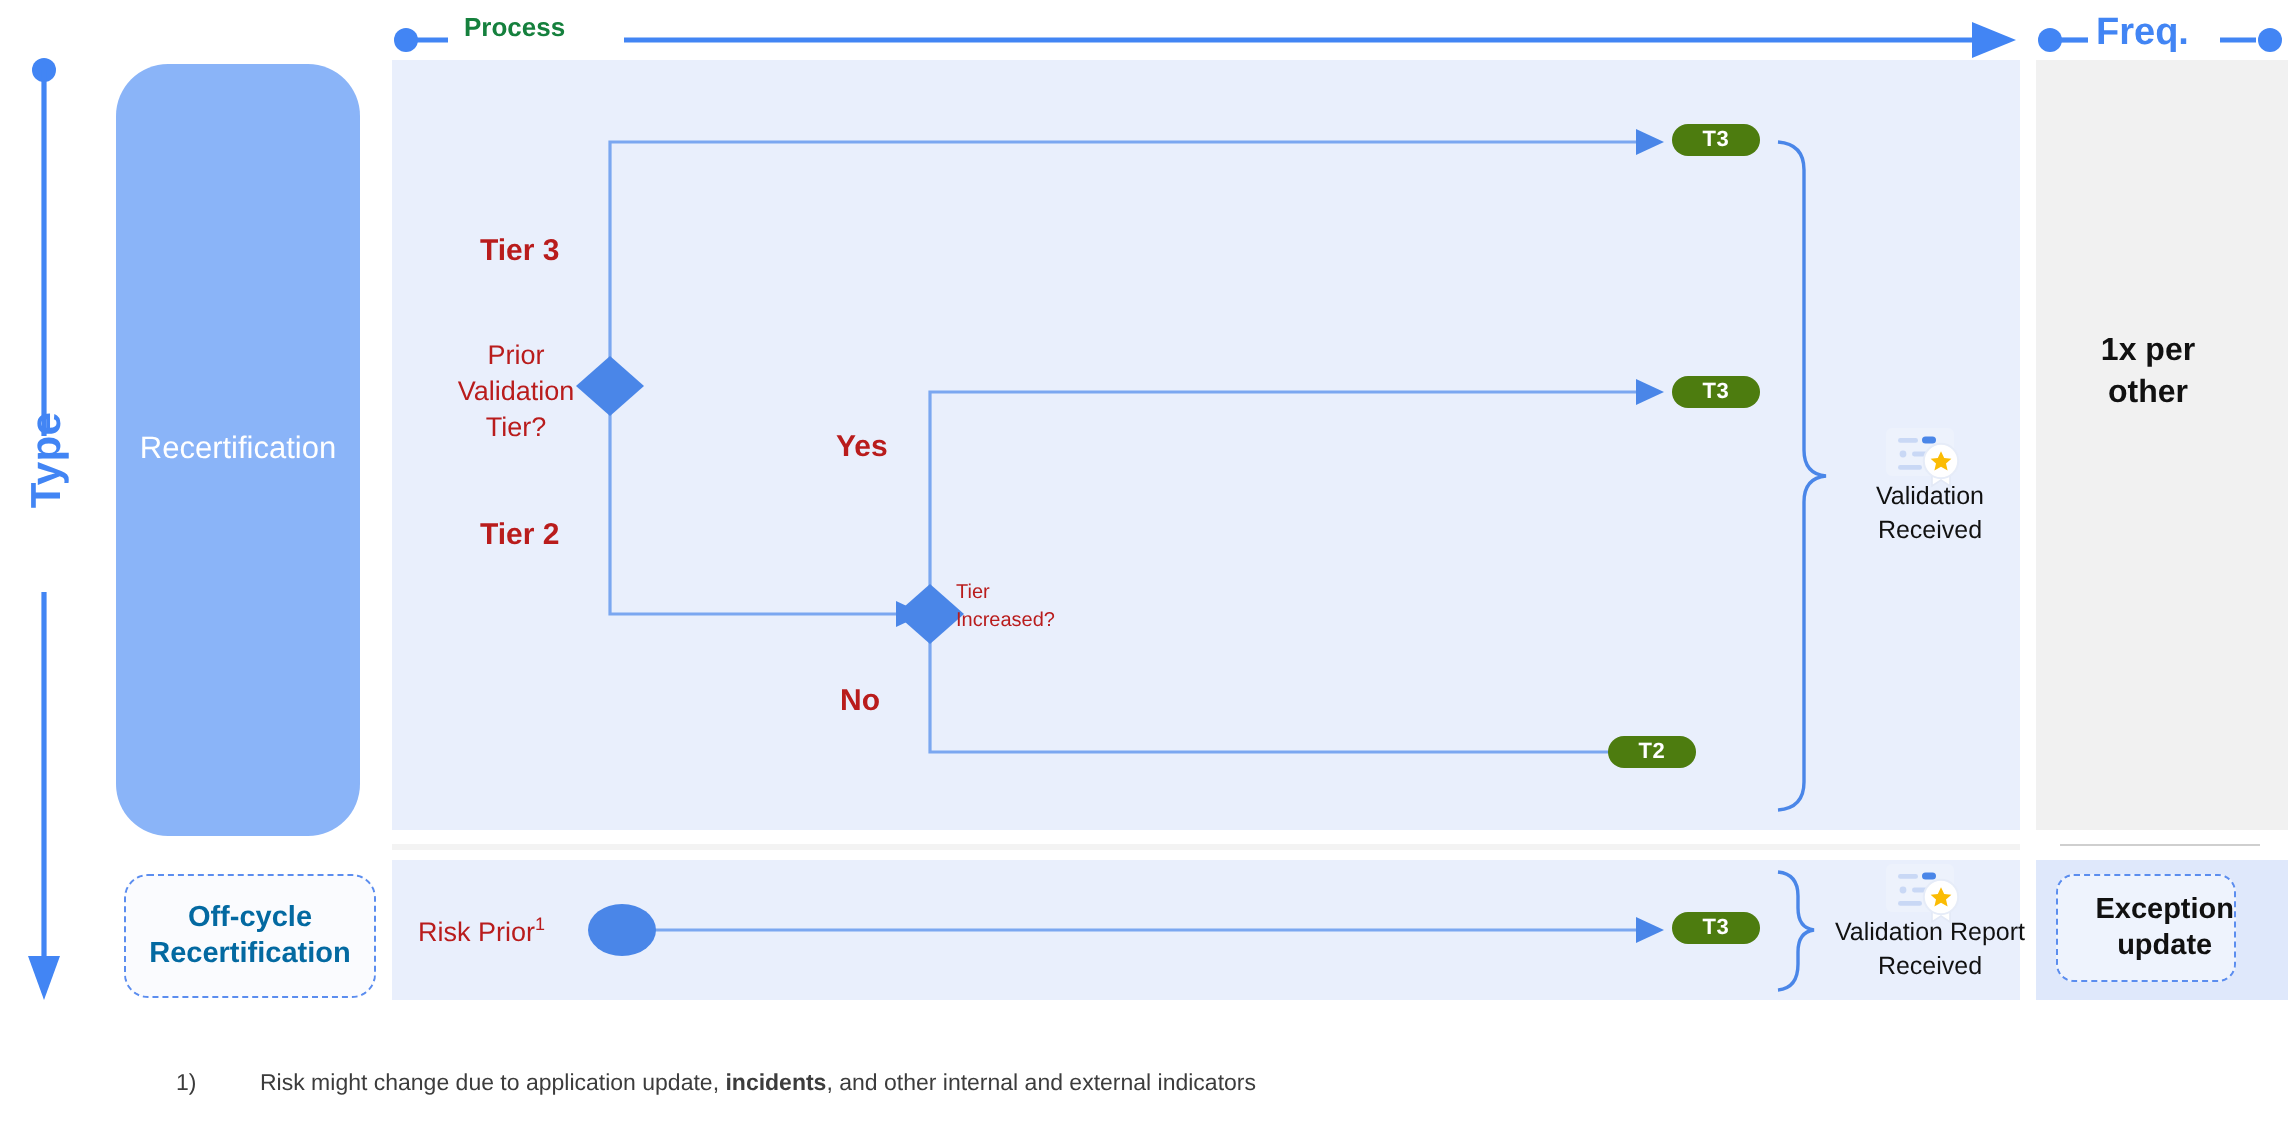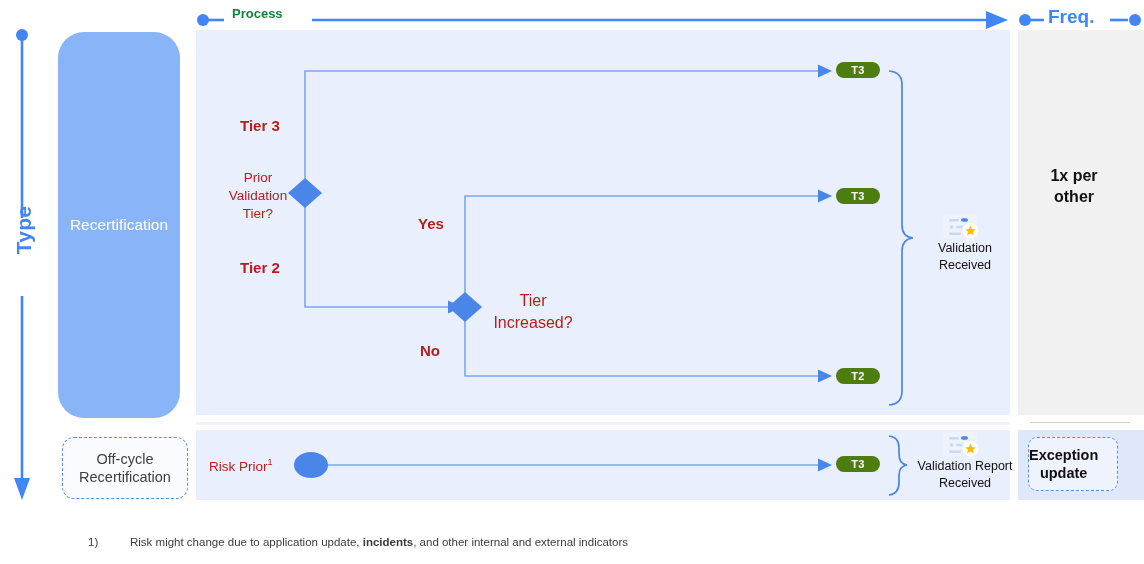--- a/index.html
+++ b/index.html
@@ -18,23 +18,23 @@
   }
 
   
   #recert-box{
     left:58px;top:32px;width:122px;height:386px;border-radius:26px;
     background:#8AB4F8;color:#ffffff;display:flex;align-items:center;
     justify-content:center;font-size:15.5px;font-weight:400;text-align:center;
   }
   #offcycle-box{
     left:62px;top:437px;width:124px;height:60px;border-radius:12px;
-    border:1.6px dashed #5B8DEF;background:#FAFBFE;color:#404040;
+    border:1.6px dashed #5B8DEF;background:#FAFBFE;color:#0369a1;
     display:flex;align-items:center;justify-content:center;
-    font-size:14.5px;font-weight:400;line-height:1.25;text-align:center;
+    font-size:14.5px;font-weight:700;line-height:1.25;text-align:center;
   }
 
   
   #process-header{left:196px;top:8px;width:814px;height:24px;}
   #process-header-label{
     left:36px;top:-2px;color:#15803d;font-size:13px;font-weight:700;
   }
   #freq-header{left:1018px;top:8px;width:126px;height:24px;}
   #freq-header-label{
     left:30px;top:-2px;color:#4285F4;font-size:19px;font-weight:700;
@@ -51,37 +51,37 @@
   #divider-right{left:1030px;top:422px;width:100px;height:1px;background:#CFCFCF;}
 
   
   #freq-value{
     left:1018px;top:166px;width:112px;text-align:center;color:#111;
     font-size:16px;font-weight:700;line-height:1.3;
   }
   #exception-box{
     left:1028px;top:437px;width:88px;height:52px;border-radius:9px;
     border:1.6px dashed #5B8DEF;background:#EEF3FD;color:#111;
-    display:flex;align-items:center;justify-content:flex-start;
+    display:flex;align-items:center;justify-content:flex-end;
     font-size:14.5px;font-weight:700;line-height:1.25;text-align:center;
   }
 
   
   .flow-label{color:#b91c1c;}
   #label-prior{
     left:222px;top:169px;width:72px;text-align:center;
     font-size:13.5px;line-height:1.32;
   }
   #label-tier3{left:240px;top:117px;font-size:15px;font-weight:700;}
   #label-tier2{left:240px;top:259px;font-size:15px;font-weight:700;}
   #label-yes{left:418px;top:215px;font-size:15px;font-weight:700;}
   #label-no{left:420px;top:342px;font-size:15px;font-weight:700;}
   #label-tier-increased{
-    left:478px;top:290px;width:110px;text-align:center;
-    font-size:16px;line-height:1.35;
+    left:478px;top:290px;width:110px;text-align:left;
+    font-size:10px;line-height:1.35;
   }
   #label-risk-change{left:209px;top:457px;font-size:13.5px;}
   #label-risk-change sup{font-size:9px;}
 
   
   #validation-received{
     left:918px;top:240px;width:94px;text-align:center;color:#111;
     font-size:12.5px;line-height:1.32;
   }
   #validation-report-received{
@@ -93,21 +93,21 @@
   #award-icon-bottom{left:942px;top:430px;}
 
   
   .tier-badge{
     width:44px;height:16px;border-radius:9px;background:#4d7c0f;
     color:#ffffff;font-size:11px;font-weight:700;
     display:flex;align-items:center;justify-content:center;letter-spacing:.3px;
   }
   #badge-t3-top{left:836px;top:62px;}
   #badge-t3-mid{left:836px;top:188px;}
-  #badge-t2-bottom{left:836px;top:368px;}
+  #badge-t2-bottom{left:804px;top:368px;}
   #badge-t3-offcycle{left:836px;top:456px;}
 
   
   #flow-svg{left:0;top:0;width:1144px;height:564px;pointer-events:none;}
 
   
   #footnote{left:88px;top:536px;width:1000px;color:#3C3C3C;font-size:11.5px;}
   #footnote-marker{position:absolute;left:0;top:0;}
   #footnote-text{position:absolute;left:42px;top:0;text-align:right;}
   #footnote-text b{font-weight:700;}

